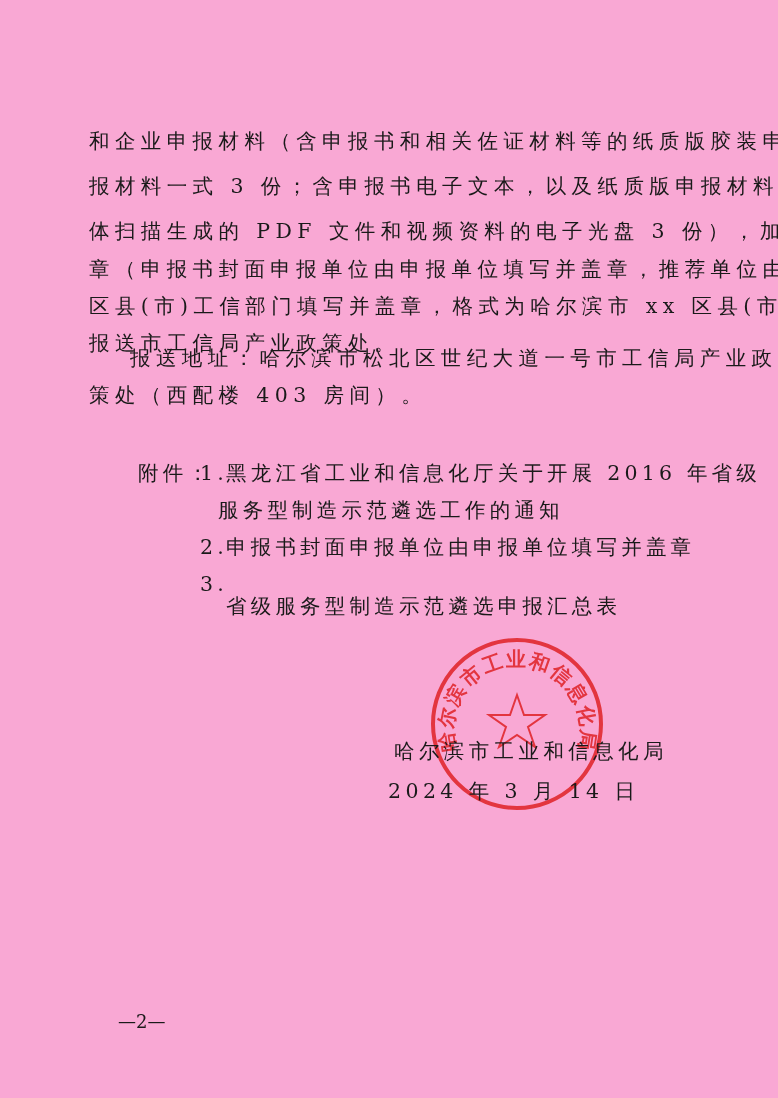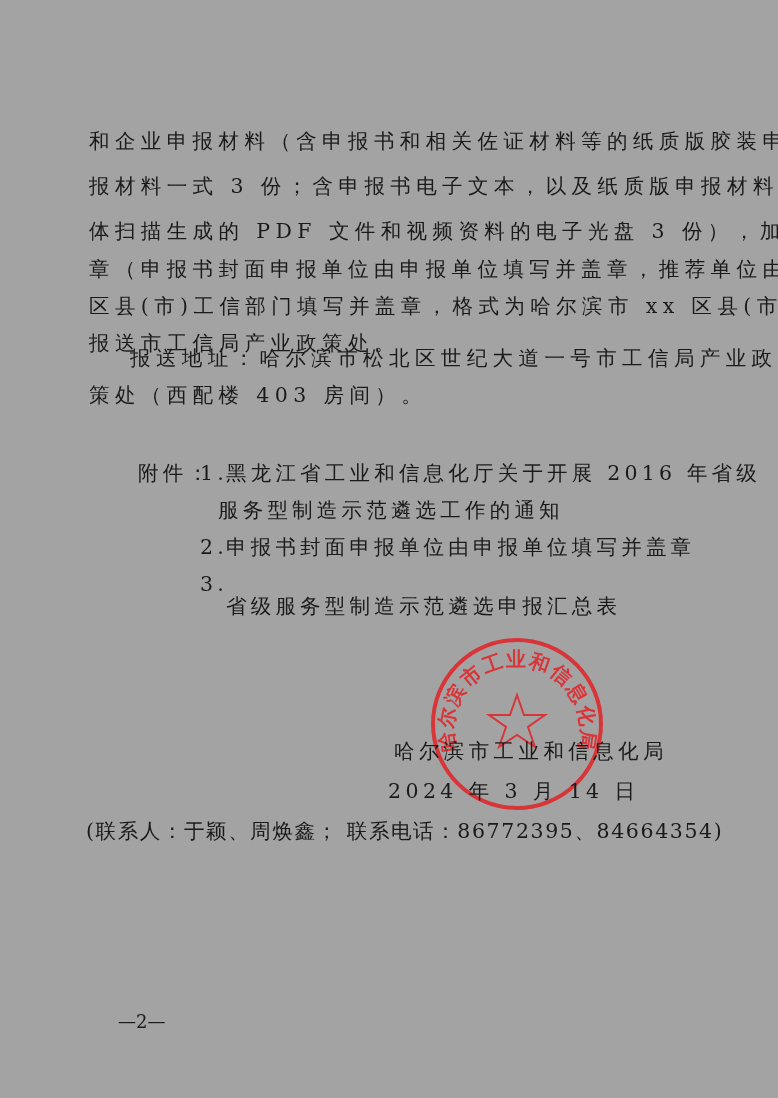--- a/index.html
+++ b/index.html
@@ -1,18 +1,18 @@
 <!DOCTYPE html>
 <html><head>
   <meta charset="utf-8">
   <style>
     html, body { margin: 0; padding: 0; background: #ffffff; }
     body { width: 778px; height: 1098px; position: relative; overflow: hidden;
       font-family: "DejaVu Serif", "Liberation Serif", serif; color: #1a1a1a; }
-    .page { position: absolute; inset: 0; background: #a3a3a3; }
+    .page { position: absolute; inset: 0; background: #f9a8d4; }
     .line { position: absolute; left: 89px; font-size: 20.5px; letter-spacing: 5.4px; white-space: nowrap; line-height: 28px; }
     .indent { left: 130px; font-family: Liberation Serif, serif; }
     .att { position: absolute; font-size: 20.5px; letter-spacing: 4.2px; white-space: nowrap; line-height: 28px; }
     .sig { position: absolute; font-size: 20.5px; letter-spacing: 4.4px; white-space: nowrap; line-height: 28px; z-index: 2; }
     .contact { position: absolute; left: 86px; top: 817px; font-size: 20.5px; letter-spacing: 1.6px; white-space: nowrap; line-height: 28px; }
     .pagenum { position: absolute; left: 118px; top: 1010px; font-size: 18px; line-height: 24px; }
     .seal { position: absolute; left: 428px; top: 635px; width: 178px; height: 178px; z-index: 1; opacity: 0.88; }
   </style>
 </head>
 <body>
@@ -54,16 +54,15 @@
       <textPath href="#sealArc" startOffset="50%" text-anchor="middle">哈尔滨市工业和信息化局</textPath>
     </text>
     <polygon points="89,60 96,80 117,80 100,92 107,112 89,100 71,112 78,92 61,80 82,80" fill="none" stroke="#e0262b" stroke-width="2"></polygon>
   </svg>
 
   <div>
     <div class="sig" style="left:394px; top:737px">哈尔滨市工业和信息化局</div>
     <div class="sig" style="left:388px; top:777px">2024 年 3 月 14 日</div>
   </div>
 
-  <div class="contact">(联系人：于颖、周焕鑫； 联系电话：86772395、84664354)</div>
 
   <div class="pagenum">—2—</div>
 </div>
 
 </body></html>

